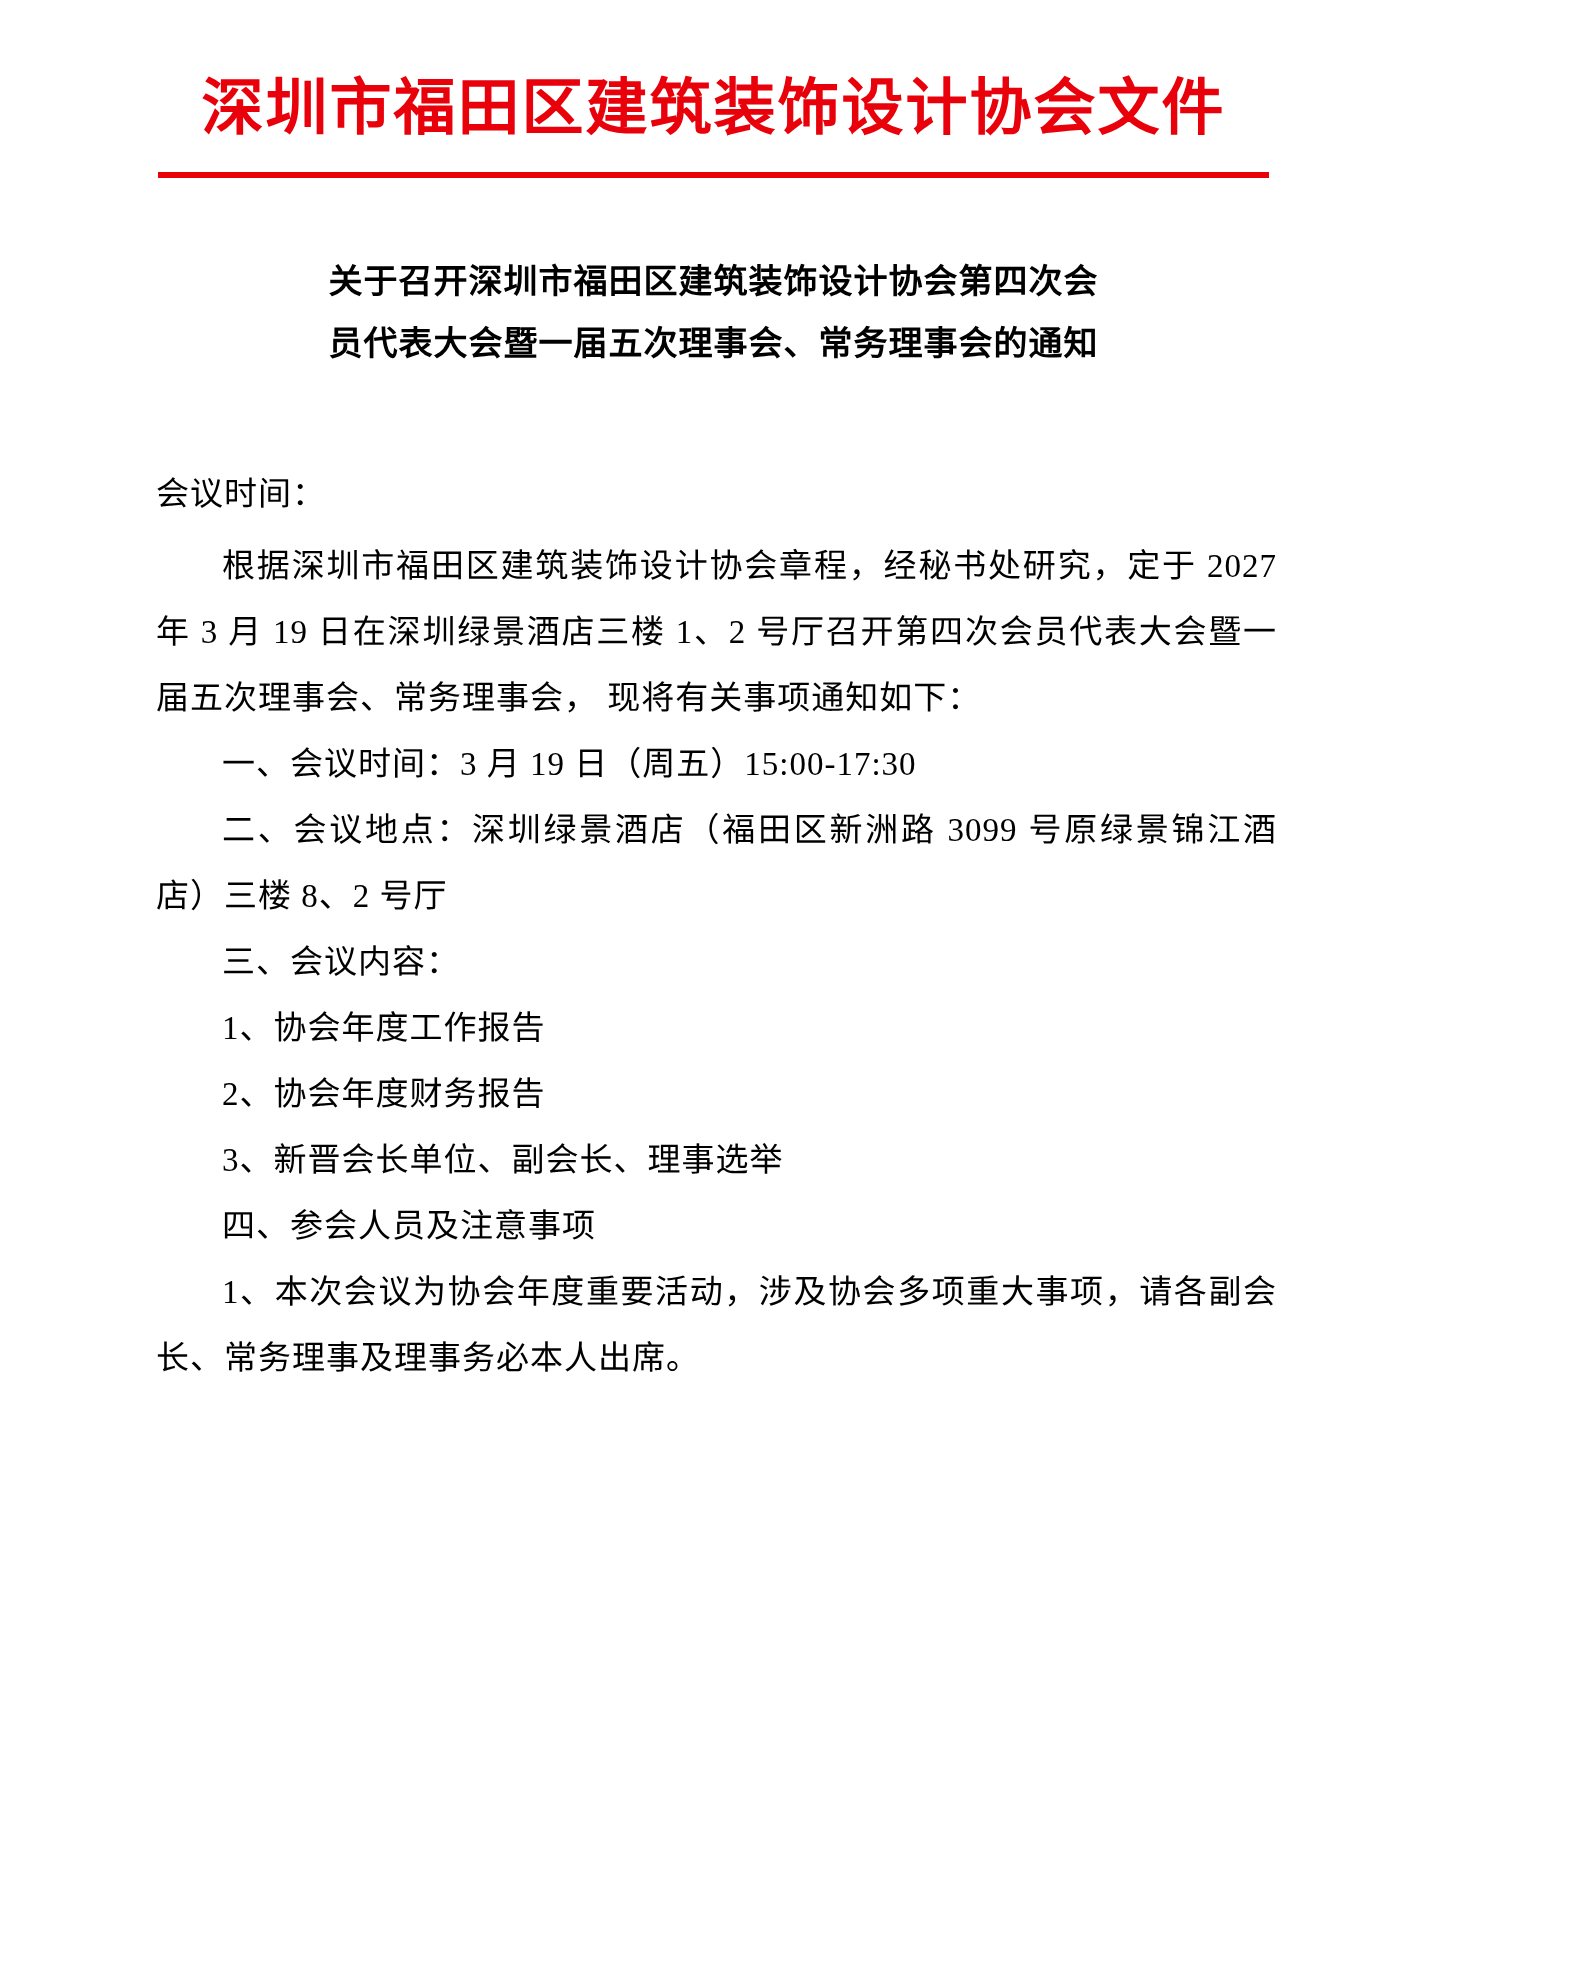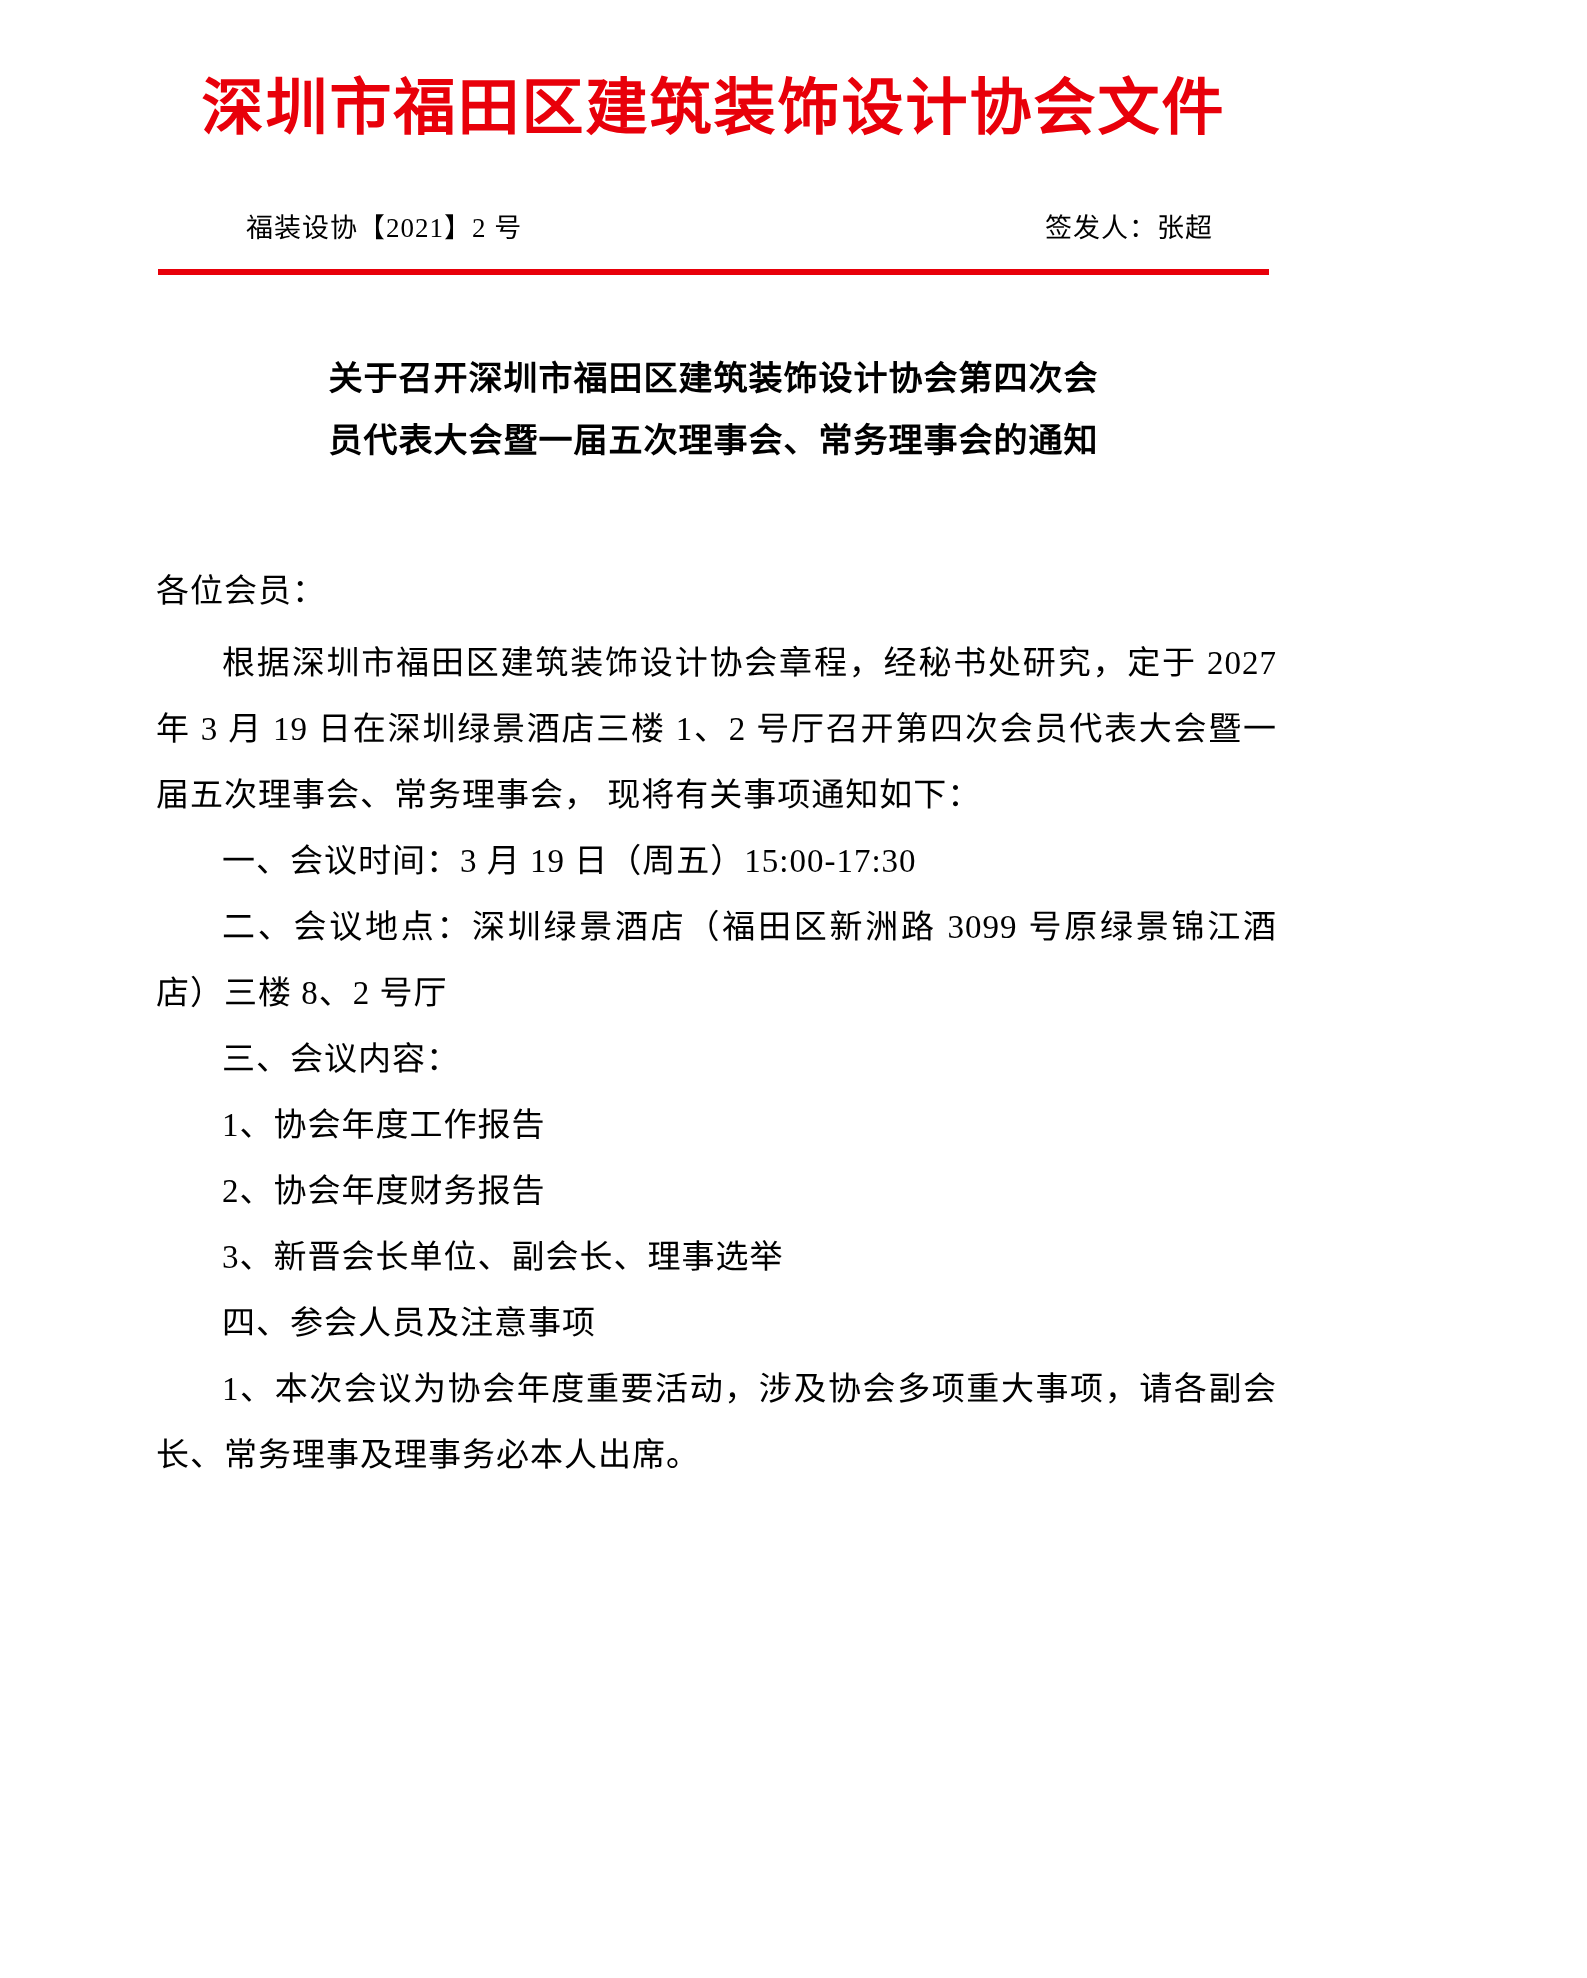--- a/index.html
+++ b/index.html
@@ -86,35 +86,31 @@
     text-indent: 2em;
   }
 </style>
 </head>
 <body>
 
 <div class="page">
 
   <h1 class="doc-title">深圳市福田区建筑装饰设计协会文件</h1>
 
-  <div class="meta-row">
-    <span class="meta-left">福装设协【2021】2 号</span>
-    <span class="meta-right">签发人：张超</span>
-  </div>
 
   <div class="red-rule"></div>
 
   <div class="subject">
     <div>关于召开深圳市福田区建筑装饰设计协会第四次会</div>
     <div>员代表大会暨一届五次理事会、常务理事会的通知</div>
   </div>
 
   <div class="body-block">
 
-    <p class="salutation">各位会员：</p>
+    <p class="salutation">会议时间：</p>
 
     <p class="para indent">根据深圳市福田区建筑装饰设计协会章程，经秘书处研究，定于 2027 年 3 月 19 日在深圳绿景酒店三楼 1、2 号厅召开第四次会员代表大会暨一届五次理事会、常务理事会， 现将有关事项通知如下：</p>
 
     <p class="list-item">一、会议时间：3 月 19 日（周五）15:00-17:30</p>
 
     <p class="para indent">二、会议地点：深圳绿景酒店（福田区新洲路 3099 号原绿景锦江酒店）三楼 8、2 号厅</p>
 
     <p class="list-item">三、会议内容：</p>
 
     <p class="list-item">1、协会年度工作报告</p>

